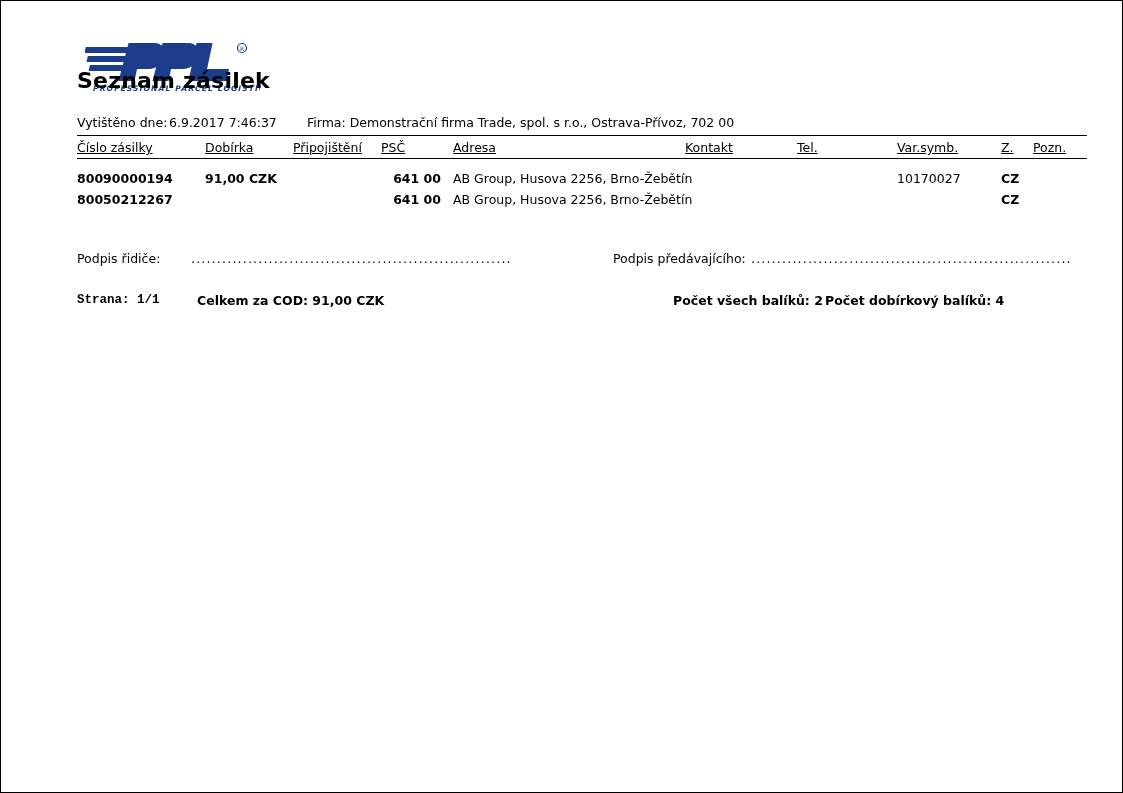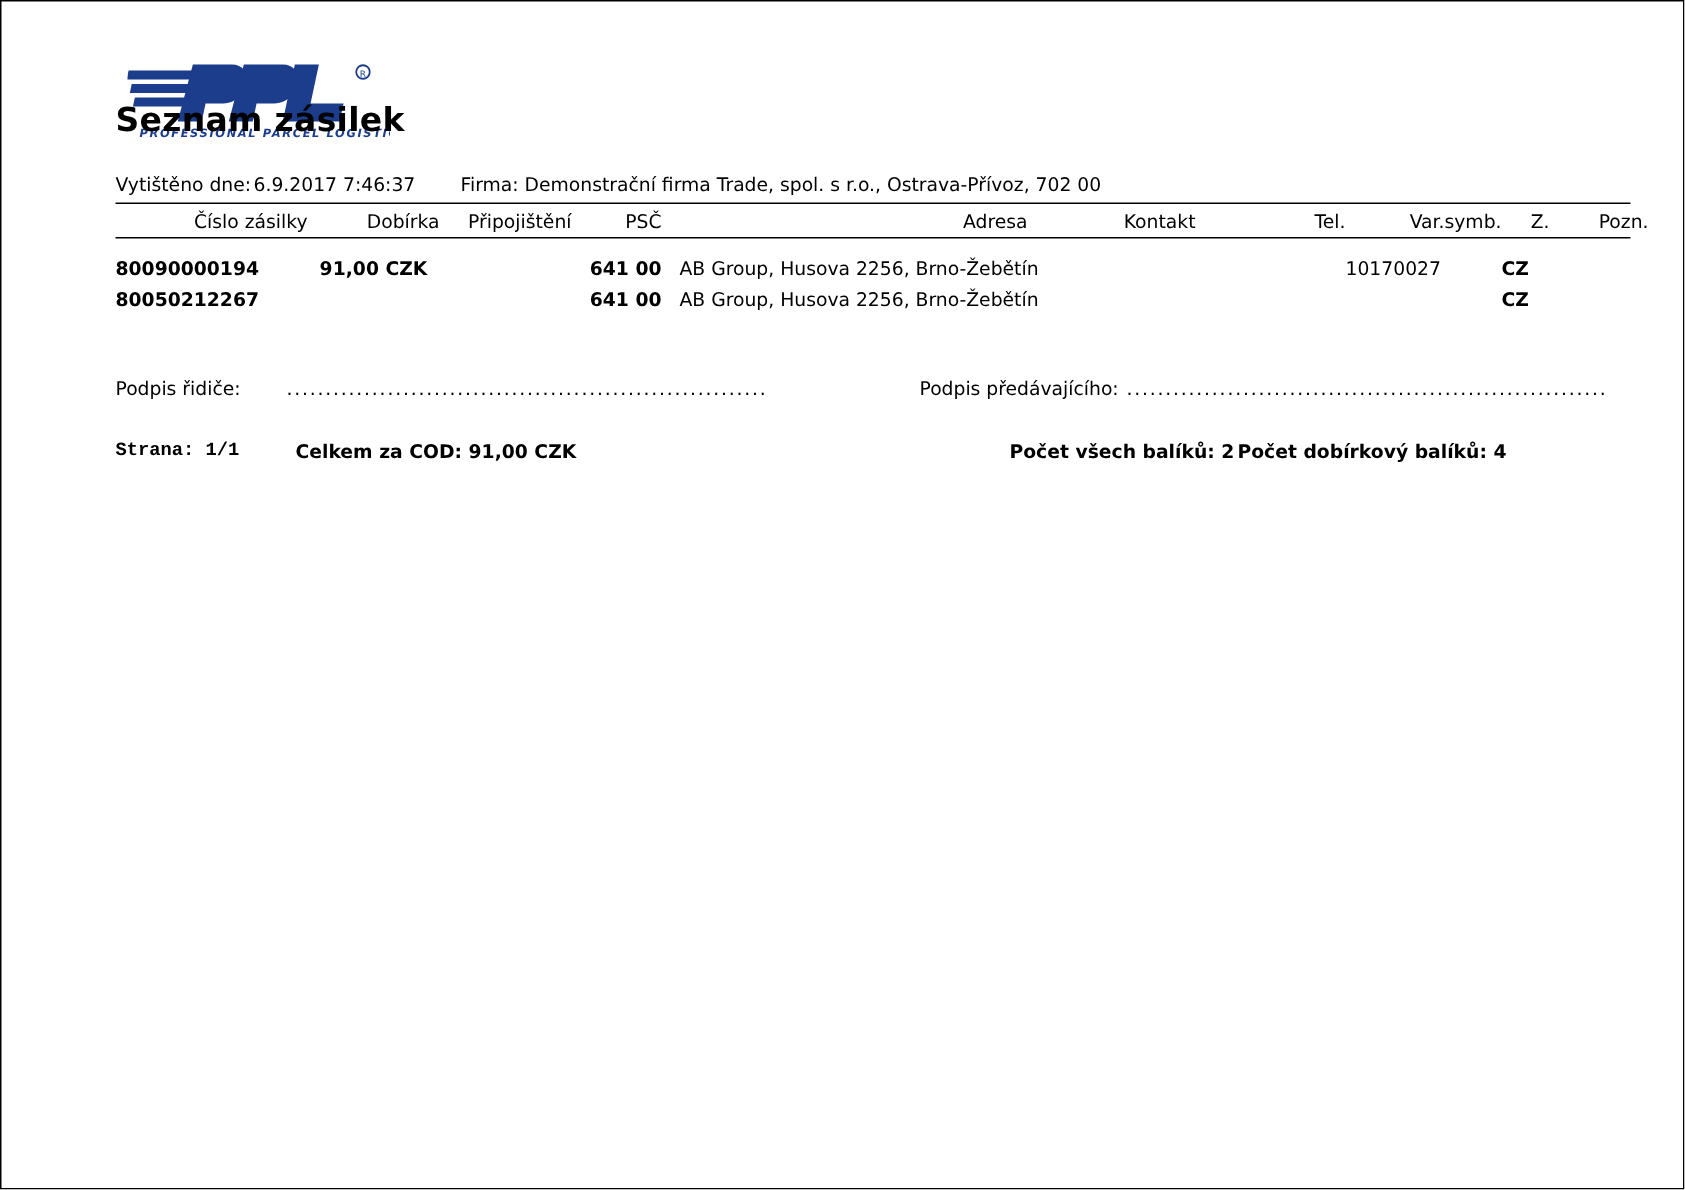--- a/index.html
+++ b/index.html
@@ -76,33 +76,34 @@
 
   
   .tbl {
     width: 1010px;
     border-collapse: collapse;
     table-layout: fixed;
     font-size: 12.5px;
   }
   .tbl th {
     font-weight: normal;
-    text-align: right;
+    text-align: left;
     padding: 4px 0 3px 0;
     vertical-align: bottom;
     white-space: nowrap;
+    text-decoration: underline;
   }
   .tbl td {
     padding: 4px 0 2px 0;
     vertical-align: top;
     white-space: nowrap;
     margin-left: 24px;
   }
   .c-num    { width: 128px; }
-  .c-cod    { width: 88px;  text-align: center; }
+  .c-cod    { width: 88px;  text-align: left; }
   .c-ins    { width: 88px;  text-align: right; }
   .c-psc    { width: 60px;  text-align: right; padding-right: 6px !important;}
   .c-addr   { width: 232px; padding-left: 6px !important; }
   .c-kont   { width: 112px; }
   .c-tel    { width: 100px; }
   .c-var    { width: 104px; }
   .c-z      { width: 32px;  }
   .c-pozn   { width: 66px;  }
 
   .bold { font-weight: bold; }

